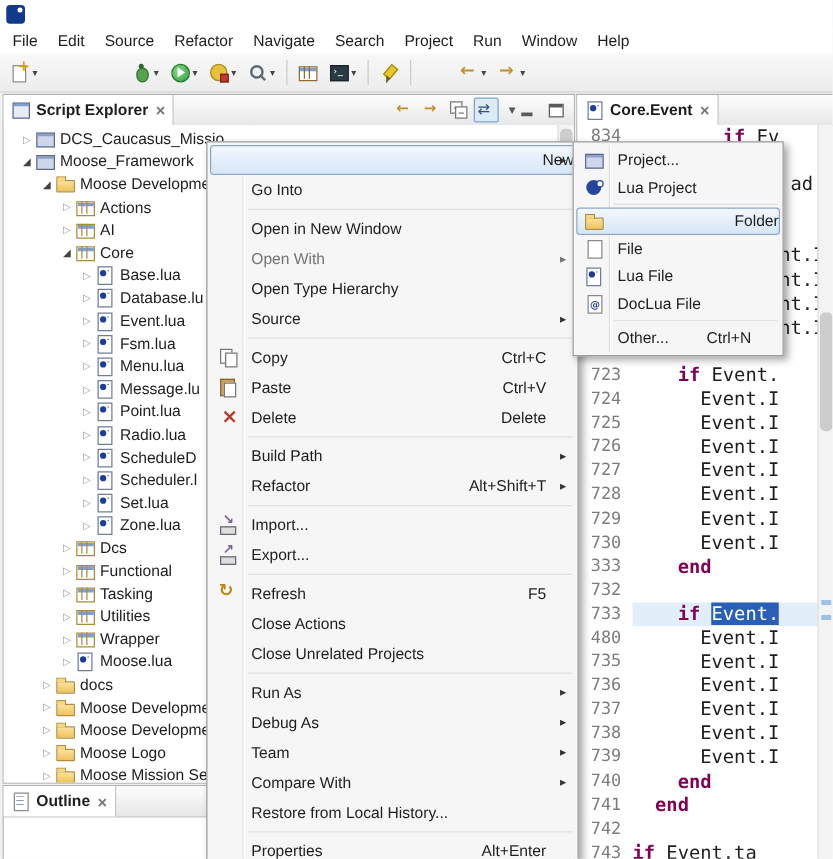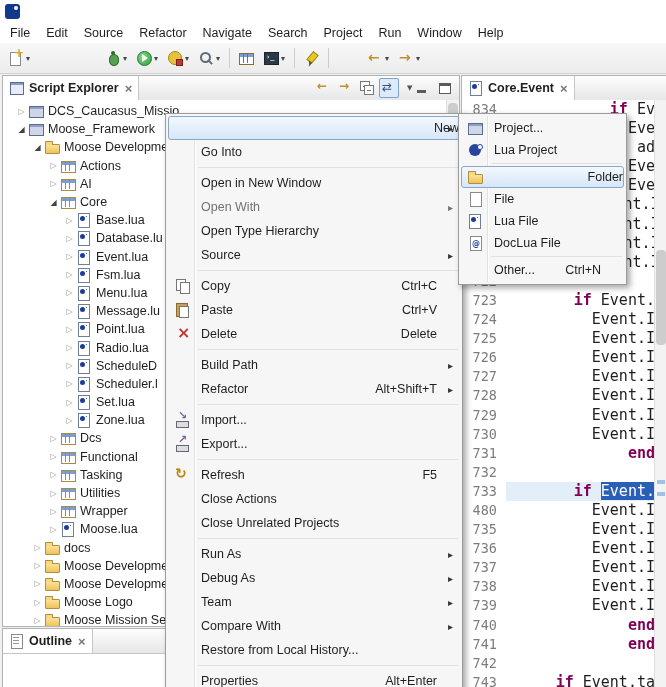--- a/index.html
+++ b/index.html
@@ -86,21 +86,21 @@
   .ti-lua::before,.ic-lua-file::before{content:"";position:absolute;left:2px;top:1px;width:10px;height:13px;background:#fff;border:1px solid #6f7f99;}
   .ti-lua::after,.ic-lua-file::after{content:"";position:absolute;left:4px;top:4px;width:5px;height:5px;border-radius:50%;background:#1c3d99;box-shadow:4px -2px 0 -2px #1c3d99;}
   #explorer-scroll{position:absolute;right:0;top:24px;width:12px;bottom:0;background:#f3f3f3;border-left:1px solid #e0e0e0;}
   #explorer-thumb{position:absolute;left:1px;right:1px;top:3px;height:195px;background:#cdcdcd;border-radius:4px;}
 
   
   #code{position:absolute;left:0;top:24px;right:12px;bottom:0;overflow:hidden;background:#fff;
         font-family:"DejaVu Sans Mono","Liberation Mono",monospace;font-size:15px;}
   .cline{display:flex;height:19.1px;line-height:19.1px;white-space:pre;}
   .lnum{flex:0 0 44px;text-align:right;padding-right:9px;color:#7d7d7d;font-size:13.5px;box-sizing:border-box;}
-  .ctext{flex:1;text-align:right;}
+  .ctext{flex:1;}
   .cur .ctext{background:#e3eefb;}
   .kw{color:#7f0055;font-weight:bold;}
   .sel{background:#2a5fb8;color:#fff;}
   #editor-scroll{position:absolute;right:0;top:24px;width:12px;bottom:0;background:#f3f3f3;border-left:1px solid #e0e0e0;}
   #editor-thumb{position:absolute;left:1px;right:1px;top:150px;height:95px;background:#cdcdcd;border-radius:4px;}
   .ov-mark{position:absolute;left:2px;width:8px;height:4px;background:#9fc1e8;}
 
   
   .ctx{position:absolute;background:#f6f6f6;border:1px solid #9b9b9b;box-shadow:3px 3px 6px rgba(0,0,0,.35);padding:2px 0;z-index:50;}
   #context-menu{left:165px;top:113px;width:296px;}
@@ -410,21 +410,21 @@
       <div class="cline"><span class="lnum">721</span><span class="ctext"><span>          Event.I</span></span></div>
       <div class="cline"><span class="lnum">722</span><span class="ctext"><span></span></span></div>
       <div class="cline"><span class="lnum">723</span><span class="ctext"><span>    </span><span class="kw">if</span><span> Event.</span></span></div>
       <div class="cline"><span class="lnum">724</span><span class="ctext"><span>      Event.I</span></span></div>
       <div class="cline"><span class="lnum">725</span><span class="ctext"><span>      Event.I</span></span></div>
       <div class="cline"><span class="lnum">726</span><span class="ctext"><span>      Event.I</span></span></div>
       <div class="cline"><span class="lnum">727</span><span class="ctext"><span>      Event.I</span></span></div>
       <div class="cline"><span class="lnum">728</span><span class="ctext"><span>      Event.I</span></span></div>
       <div class="cline"><span class="lnum">729</span><span class="ctext"><span>      Event.I</span></span></div>
       <div class="cline"><span class="lnum">730</span><span class="ctext"><span>      Event.I</span></span></div>
-      <div class="cline"><span class="lnum">731</span><span class="ctext"><span>    </span><span class="kw">end</span></span></div>
+      <div class="cline"><span class="lnum">333</span><span class="ctext"><span>    </span><span class="kw">end</span></span></div>
       <div class="cline"><span class="lnum">732</span><span class="ctext"><span></span></span></div>
       <div class="cline cur"><span class="lnum">733</span><span class="ctext"><span>    </span><span class="kw">if</span><span> </span><span class="sel">Event.</span></span></div>
       <div class="cline"><span class="lnum">480</span><span class="ctext"><span>      Event.I</span></span></div>
       <div class="cline"><span class="lnum">735</span><span class="ctext"><span>      Event.I</span></span></div>
       <div class="cline"><span class="lnum">736</span><span class="ctext"><span>      Event.I</span></span></div>
       <div class="cline"><span class="lnum">737</span><span class="ctext"><span>      Event.I</span></span></div>
       <div class="cline"><span class="lnum">738</span><span class="ctext"><span>      Event.I</span></span></div>
       <div class="cline"><span class="lnum">739</span><span class="ctext"><span>      Event.I</span></span></div>
       <div class="cline"><span class="lnum">740</span><span class="ctext"><span>    </span><span class="kw">end</span></span></div>
       <div class="cline"><span class="lnum">741</span><span class="ctext"><span>  </span><span class="kw">end</span></span></div>

